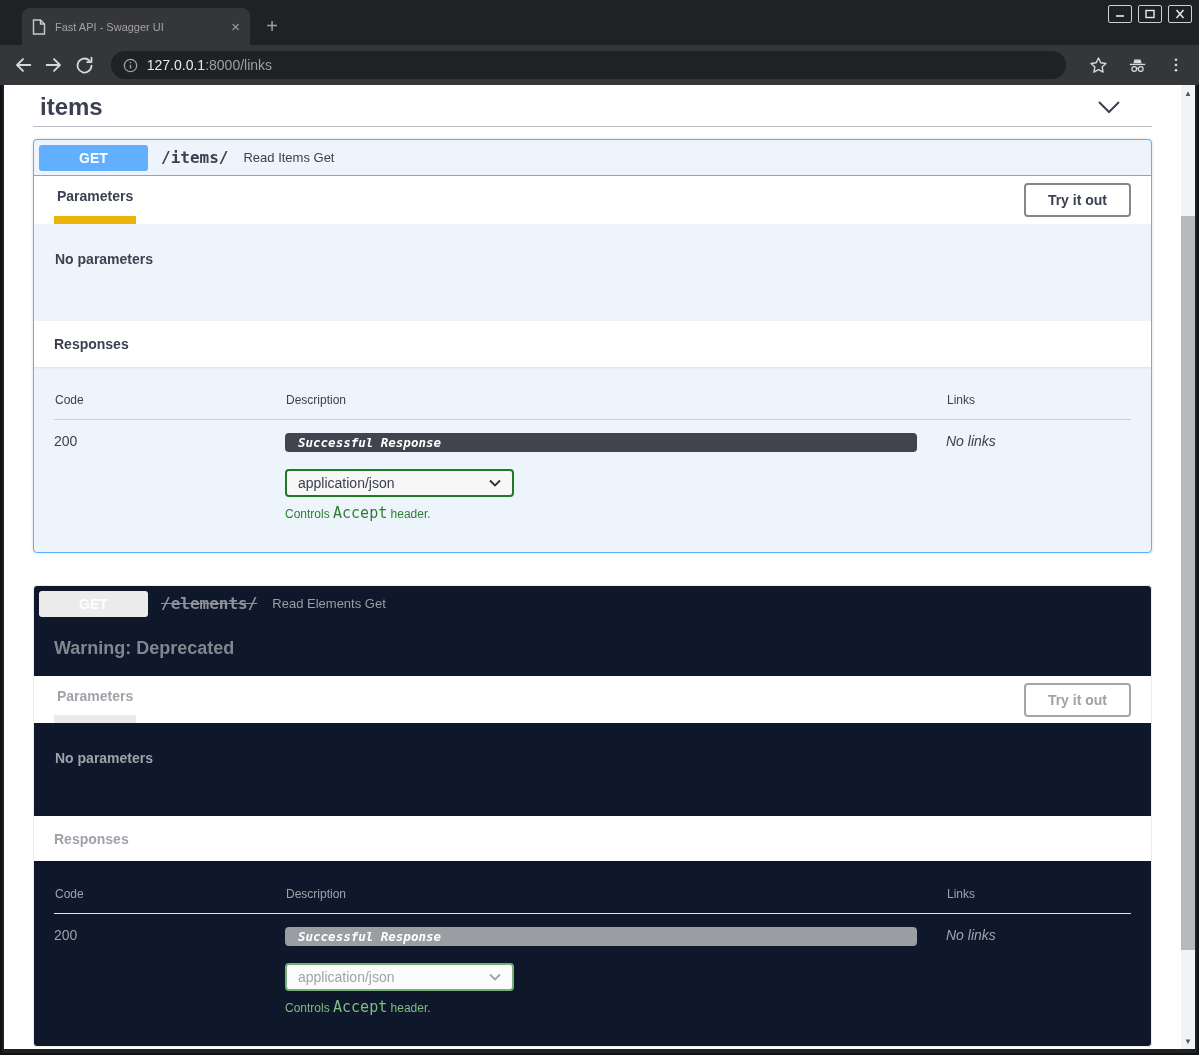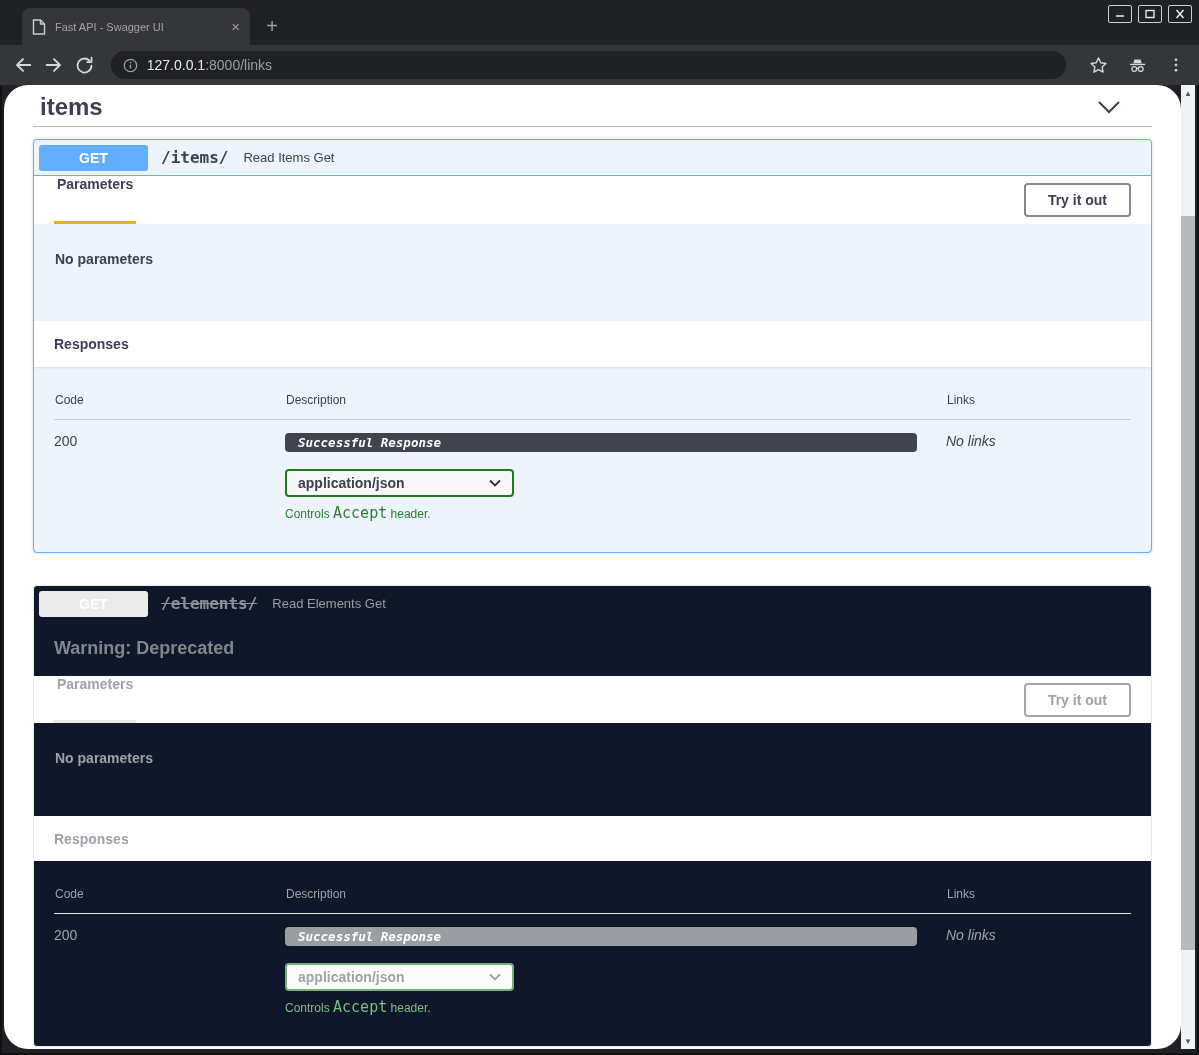--- a/index.html
+++ b/index.html
@@ -24,21 +24,21 @@
   .nav-icon { width:26px; height:26px; display:flex; align-items:center; justify-content:center; color:#d6d9dc; }
   .omnibox { height:28px; width:958px; margin-left:8px; background:#202124; border-radius:14px;
              display:flex; align-items:center; padding:0 12px; gap:9px; }
   .url { font-size:14px; color:#9aa0a6; white-space:nowrap; }
   .url-host { color:#e8eaed; }
   .omni-info { color:#9aa0a6; display:flex; }
   .chrome-right { display:flex; align-items:center; gap:13px; margin-left:14px; color:#c3c7cb; }
 
   
   .content { position:absolute; left:4px; right:18px; top:85px; bottom:6px; background:#fff;
-             overflow:hidden; color:#3b4151;border-radius:24px; }
+             overflow:hidden; color:#3b4151; }
   .scrollbar { position:absolute; right:4px; width:14px; top:85px; bottom:6px; background:#f2f3f4; }
   .scroll-arrow { position:absolute; left:0; width:14px; height:14px; font-size:8px; color:#54575b;
                   display:flex; align-items:center; justify-content:center; }
   .scroll-arrow.up { top:1px; } .scroll-arrow.down { bottom:1px; }
   .scroll-thumb { position:absolute; left:0; top:131px; height:734px; width:14px; background:#b7babd; }
 
   .section-head { margin:0 29px; padding:8px 7px 5px; display:flex; align-items:center;
                   border-bottom:1px solid rgba(59,65,81,.35); }
   .section-title { font-size:24px; font-weight:bold; }
   .section-chevron { margin-left:auto; margin-right:24px; color:#3b4151; display:flex; }
@@ -56,22 +56,22 @@
   .op--dep .method-btn { background:#ebebeb; color:rgba(255,255,255,.95); }
   .op-path { font-family:"DejaVu Sans Mono",monospace; font-weight:bold; font-size:16px; margin-left:13px; }
   .op--dep .op-path { color:#8f9199; text-decoration:line-through; }
   .op-desc { font-size:13px; margin-left:15px; }
   .op--dep .op-desc { color:#9a9da1; }
 
   .dep-warning { height:55px; padding:17px 20px; font-weight:bold; font-size:18px; color:#82878f; }
 
   .tab-header { background:#fff; height:48px; display:flex; align-items:center; padding:0 20px; }
   .op--dep .tab-header { height:47px; }
-  .tab-item { align-self:stretch; display:flex; padding:0 3px;
-              border-bottom:3px solid #eab308; font-weight:bold; font-size:14px; }
+  .tab-item { align-self:stretch; display:flex; align-items:center; padding:0 3px;
+              border-bottom:8px solid #eab308; font-weight:bold; font-size:14px; }
   .op--dep .tab-item { border-bottom-color:#ebebeb; color:#9fa3a9; }
   .try-btn { margin-left:auto; padding:7px 22px; border:2px solid #878787; border-radius:4px; background:#fff;
              font-weight:bold; font-size:14px; color:#3b4151; font-family:"Liberation Sans",sans-serif; }
   .op--dep .try-btn { border-color:#a6a6a6; color:#9fa3a9; }
 
   .no-params { padding:27px 21px; font-size:14px; height:97px;font-weight:bold; }
   .op--dep .no-params { height:93px; color:#9fa3a9; }
 
   .resp-bar { background:#fff; height:46px; display:flex; align-items:center; padding:0 20px;
               font-weight:bold; font-size:14px; box-shadow:0 1px 2px rgba(0,0,0,.08); }
@@ -82,21 +82,21 @@
   .thead { font-size:12px; font-weight:normal; padding:0 1px 12px; border-bottom:1px solid rgba(59,65,81,.2); }
   .op--dep .thead { color:#9fa3a9; border-bottom-color:#e3e3e3; }
   .trow { padding-top:13px; font-size:14px; }
   .op--dep .trow { color:#9fa3a9; }
   .resp-box { width:632px; height:19px; background:#41444e; border-radius:4px; color:#fff;
               font-family:"DejaVu Sans Mono",monospace; font-style:italic; font-weight:bold; font-size:12.5px;
               display:flex; align-items:center; padding-left:13px; }
   .op--dep .resp-box { background:#9a9da1; }
   .media-select { margin-top:17px; width:229px; height:28px; border:2px solid #1f7a24; border-radius:4px;
                   background:#f7f7f7; display:flex; align-items:center; justify-content:space-between;
-                  padding:0 11px; font-weight:bold; font-size:14px; color:#3b4151;gap:16px; }
+                  padding:0 11px; font-weight:normal; font-size:14px; color:#3b4151;gap:16px; }
   .op--dep .media-select { border-color:#74b078; background:#fcfcfc; color:#9fa3a9; }
   .select-chevron { display:flex; color:#2b2f36; }
   .op--dep .select-chevron { color:#9fa3a9; }
   .accept-hint { margin-top:7px; font-size:12px; color:#2e7d32; }
   .accept-hint .mono { font-family:"DejaVu Sans Mono",monospace; font-size:15px; }
   .op--dep .accept-hint { color:#7fbd84; }
   .links-cell { font-style:italic; }
 </style>
 </head>
 <body>

